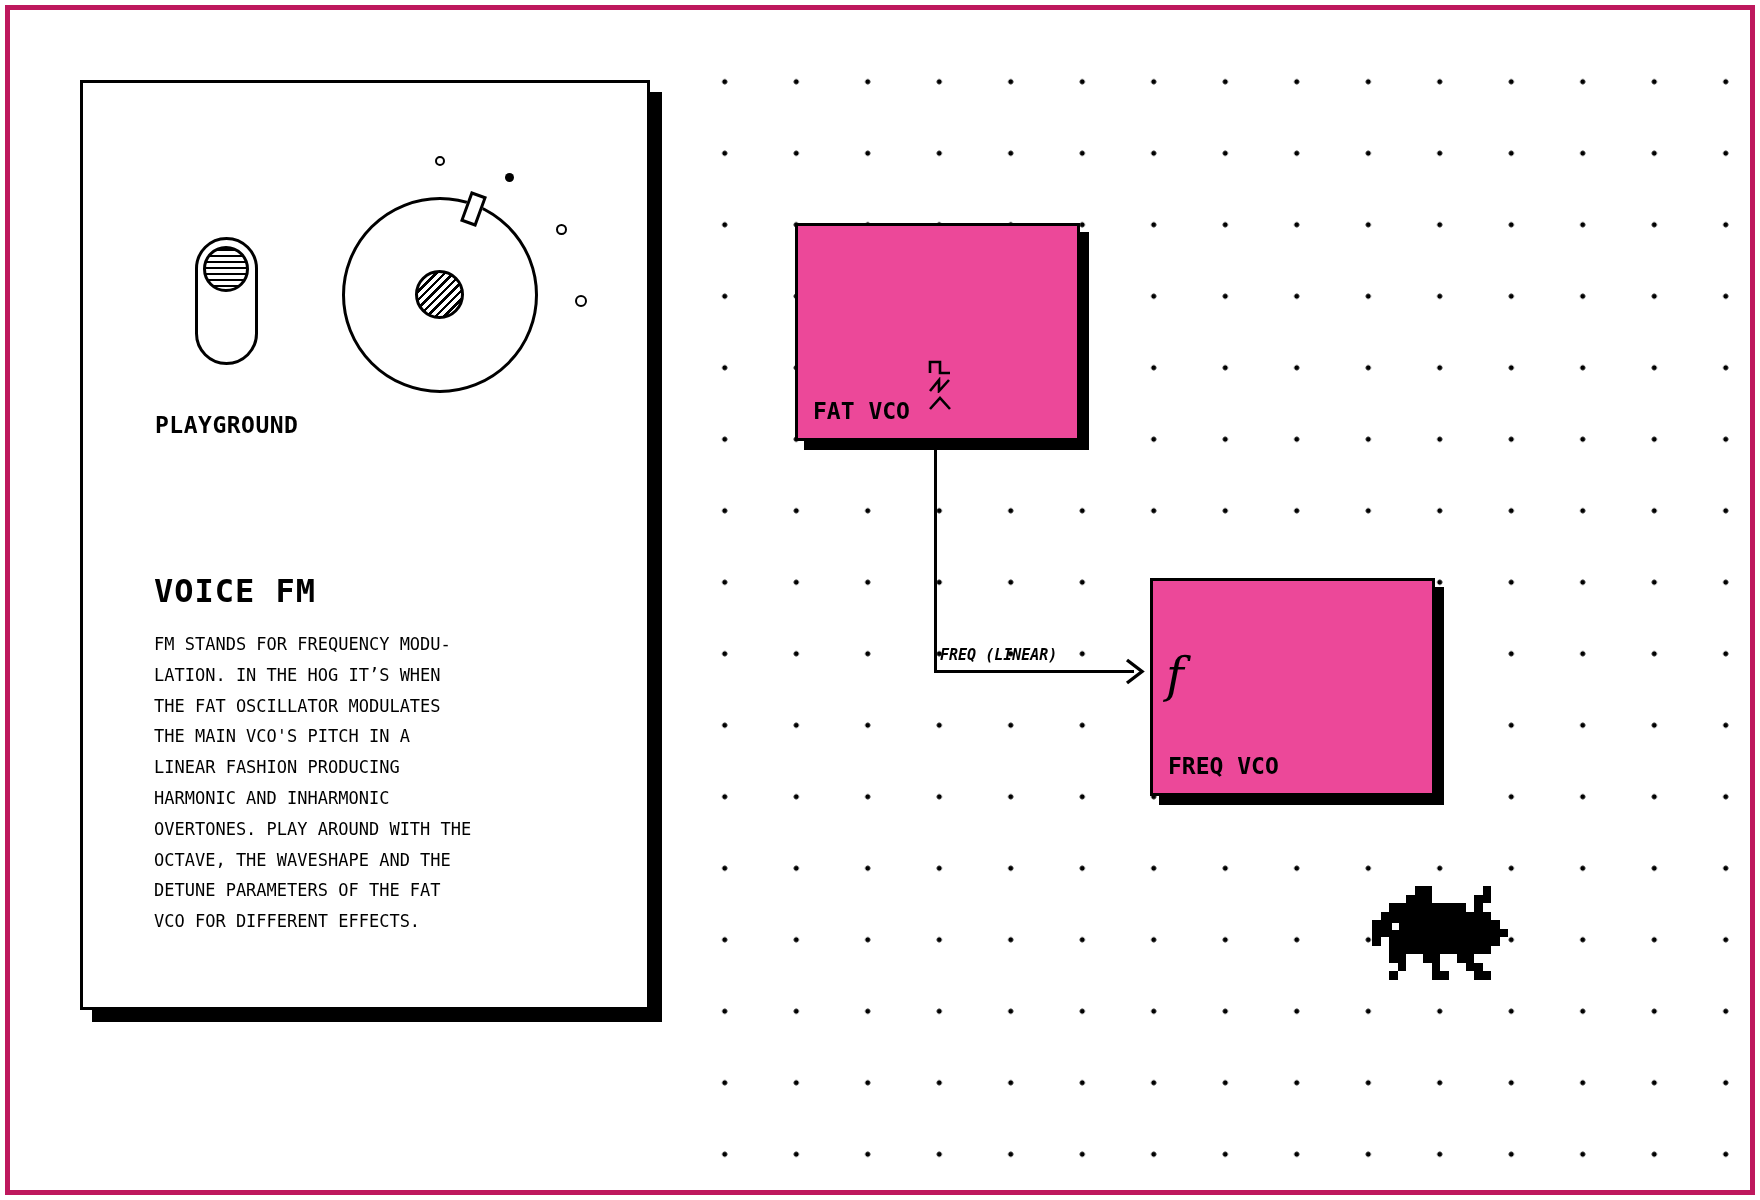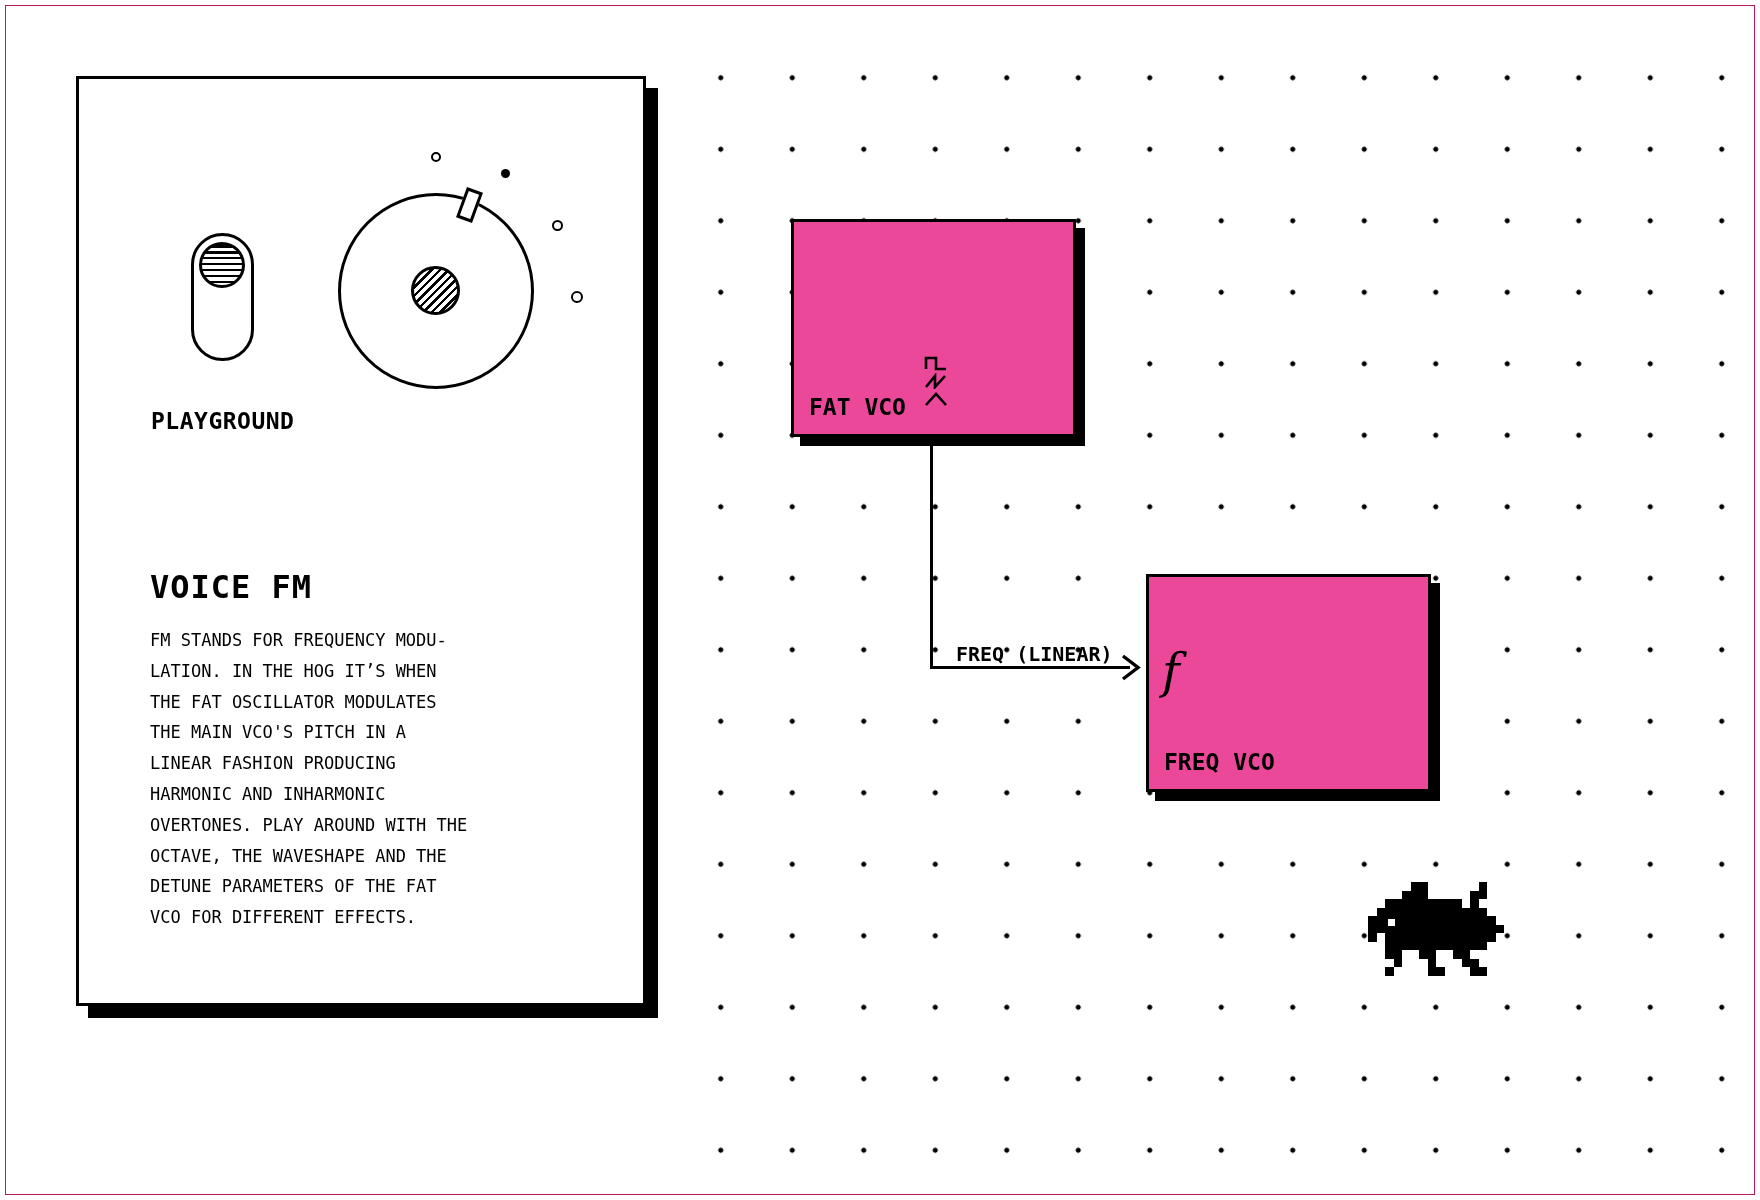--- a/index.html
+++ b/index.html
@@ -5,21 +5,21 @@
   * { box-sizing: border-box; margin: 0; padding: 0; }
   html, body {
     width: 1760px; height: 1200px;
     background: #fff; color: #000;
     font-family: "DejaVu Sans Mono", "Liberation Mono", monospace;
     position: relative; overflow: hidden;
   }
   .frame {
     position: absolute; left: 5px; top: 5px;
     width: 1750px; height: 1190px;
-    border: 1px solid #be185d;
+    border: 5px solid #be185d;
   }
   
   .dots {
     position: absolute; left: 661px; top: 9px;
     width: 1088px; height: 1182px;
     background-image: radial-gradient(circle, #000 2.2px, rgba(0,0,0,0) 2.9px);
     background-size: 71.5px 71.5px;
     background-position: 18px 27px;
   }
   
@@ -106,22 +106,22 @@
     width: 3px; height: 232px; background: #000; z-index: 1;
   }
   .conn-h {
     position: absolute; left: 924px; top: 660px;
     width: 200px; height: 3px; background: #000; z-index: 1;
   }
   .arrowhead {
     position: absolute; left: 1114px; top: 648px; z-index: 1;
   }
   .conn-label {
-    position: absolute; left: 950px; top: 636px;
-    font-size: 20px; font-weight: bold; z-index: 3;
+    position: absolute; left: 930px; top: 636px;
+    font-size: 15px; font-weight: bold; z-index: 3; font-style: italic;
   }
   .hog { position: absolute; left: 1362px; top: 876px; z-index: 2; }
 </style>
 </head>
 <body>
 
 <div class="frame">
 
   <div class="dots"></div>
 

